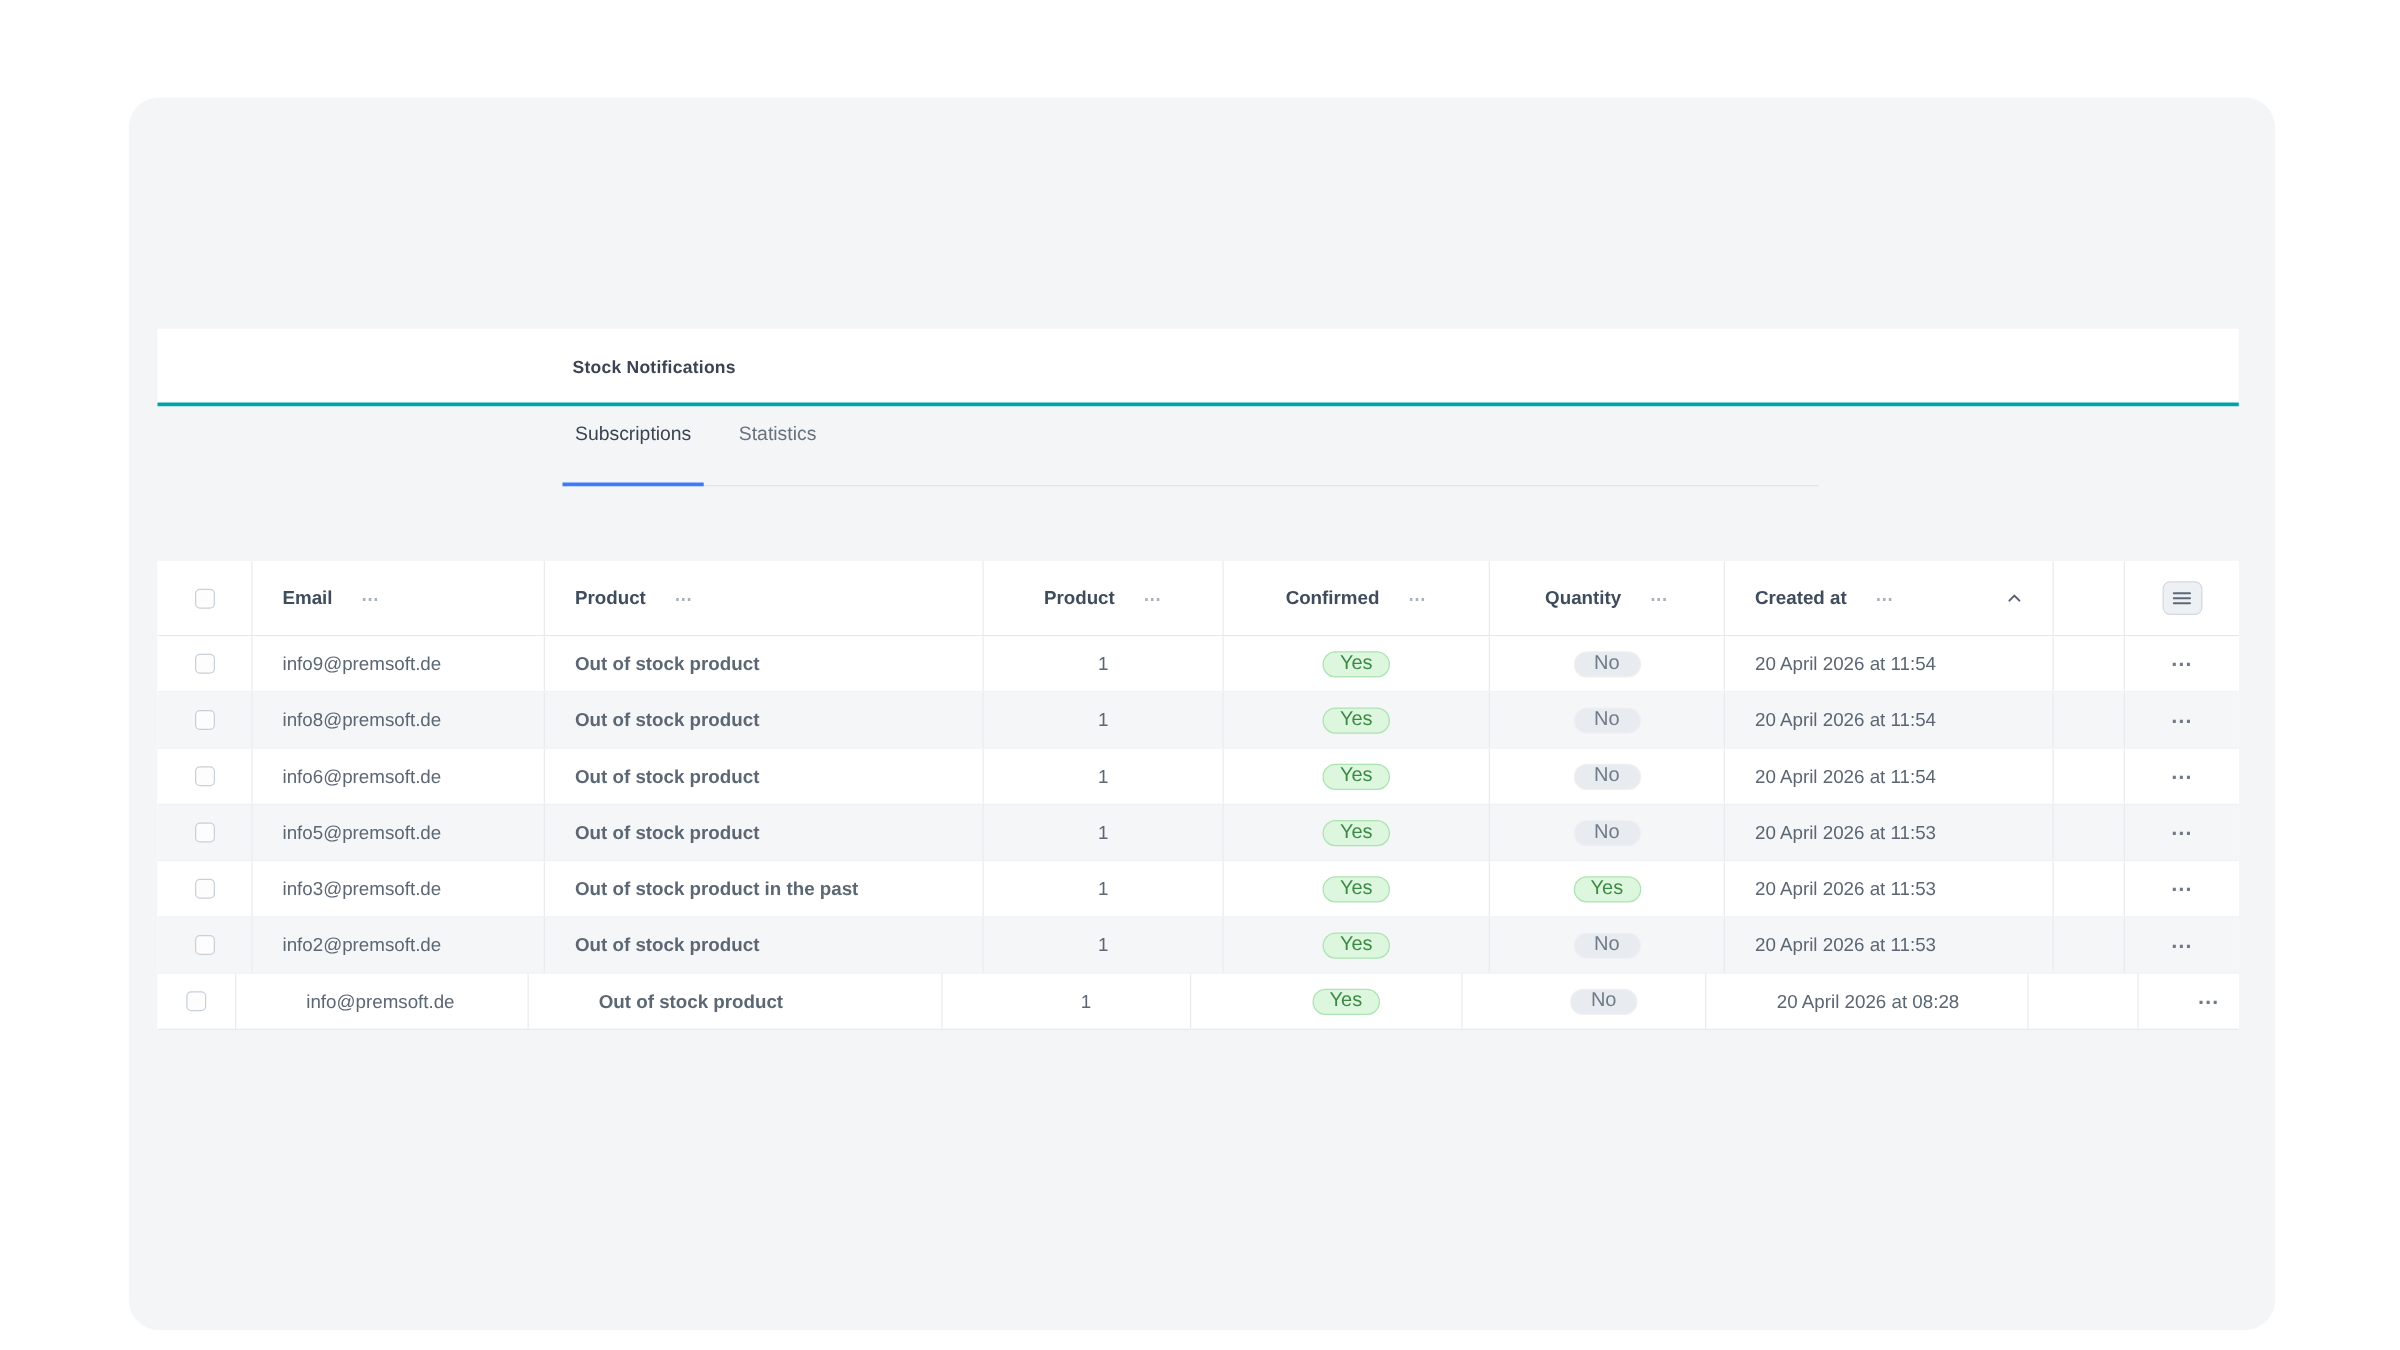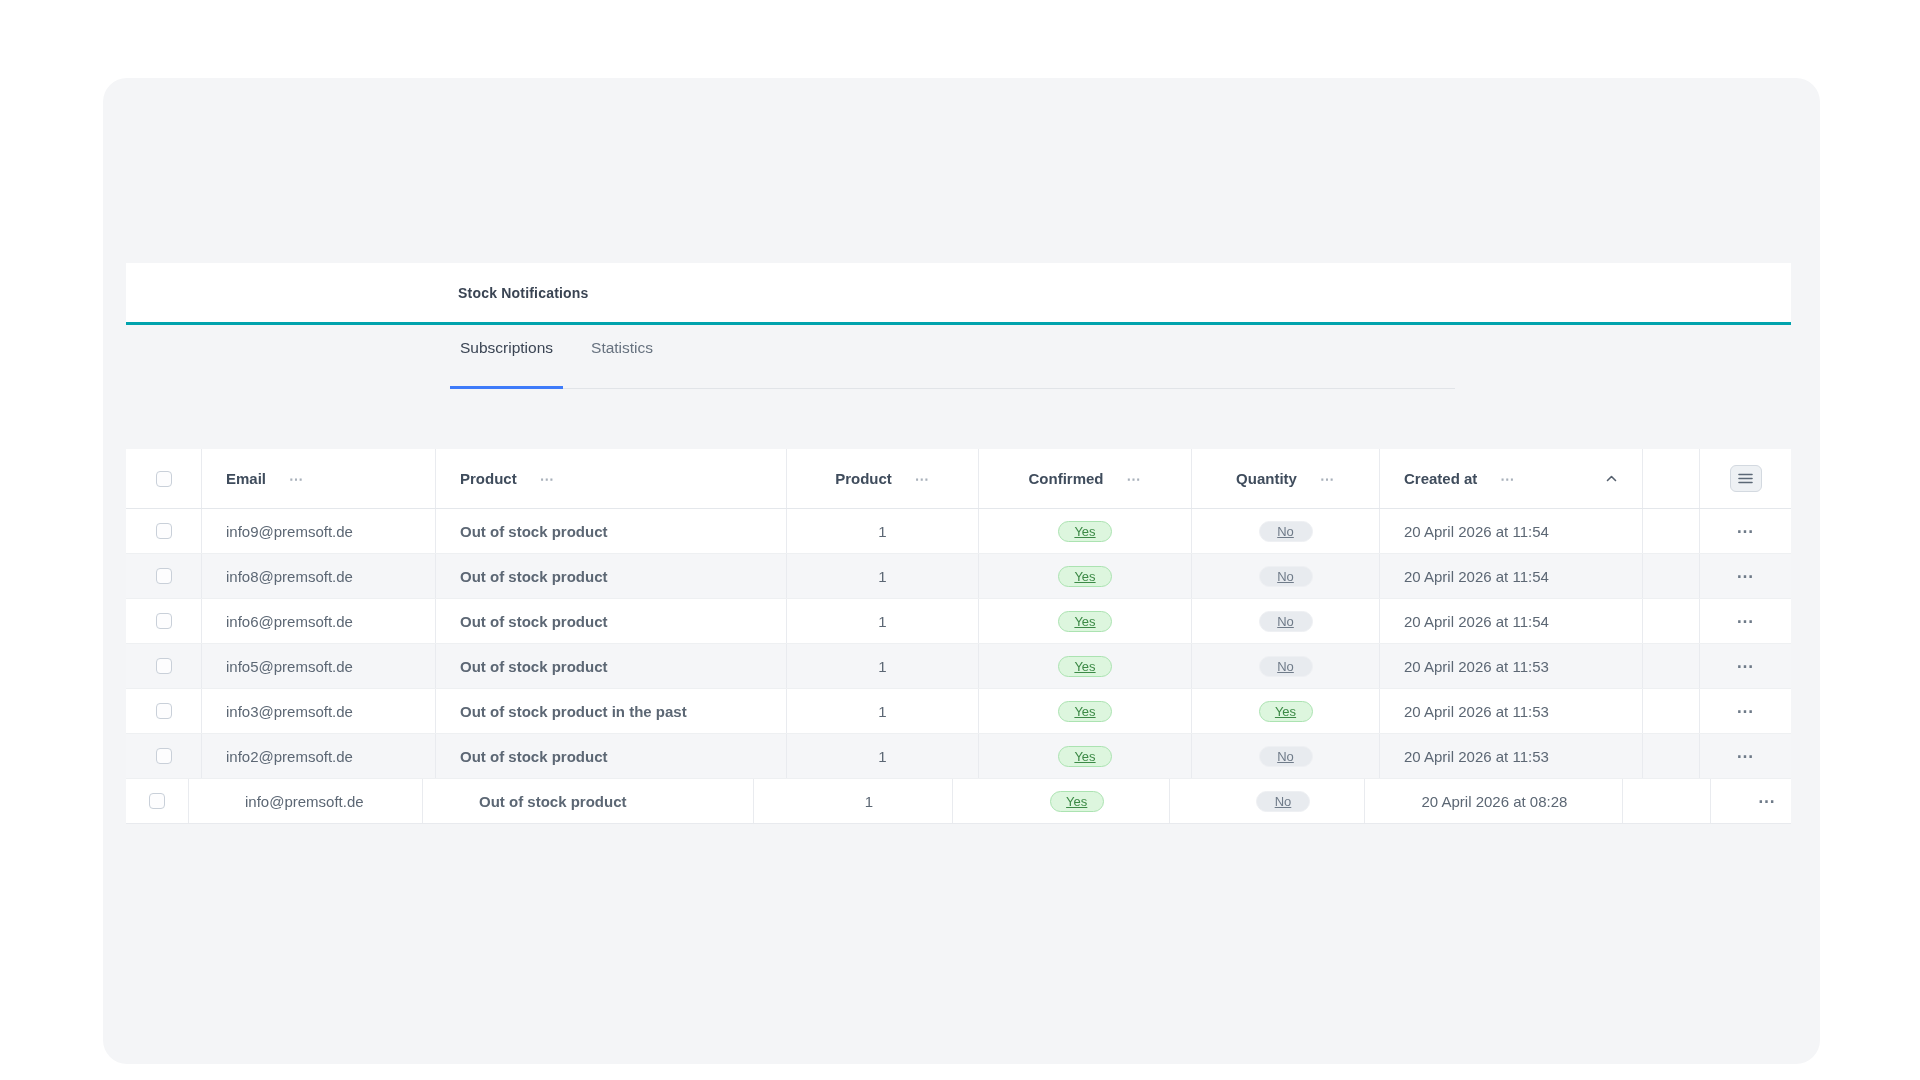--- a/index.html
+++ b/index.html
@@ -128,22 +128,21 @@
     cursor: pointer;
   }
   .badge {
     display: inline-flex;
     align-items: center;
     justify-content: center;
     min-width: 54px;
     height: 21px;
     padding: 0 12px;
     border-radius: 11px;
-    font-size: 13px;
-    text-decoration: underline;
+    font-size: 16px;
   }
   .badge-yes {
     background: #ddf6de;
     border: 1px solid #abe3b1;
     color: #3c8a46;
   }
   .badge-no {
     background: #e8ebef;
     border: 1px solid #eef0f3;
     color: #6f7b89;

